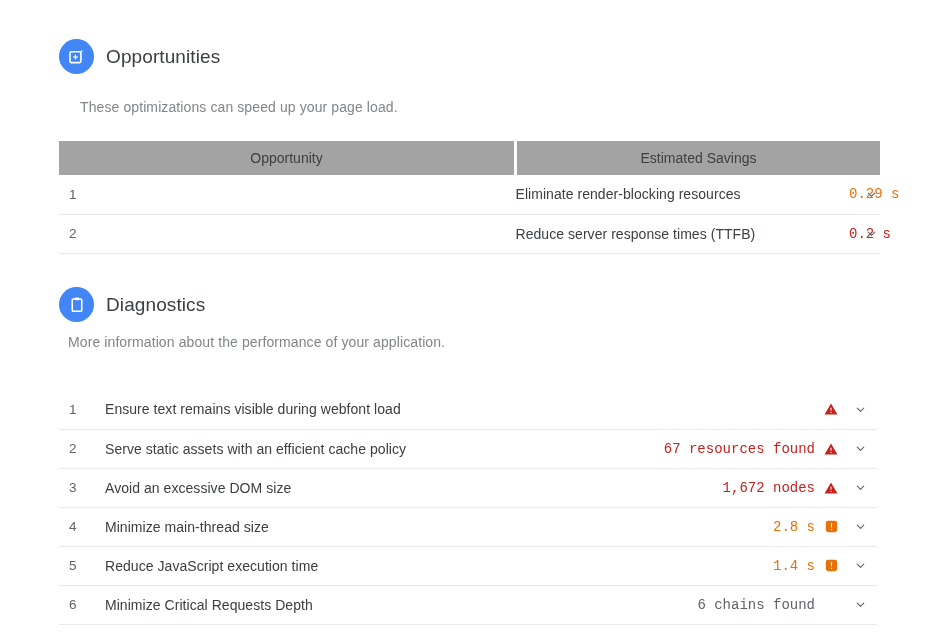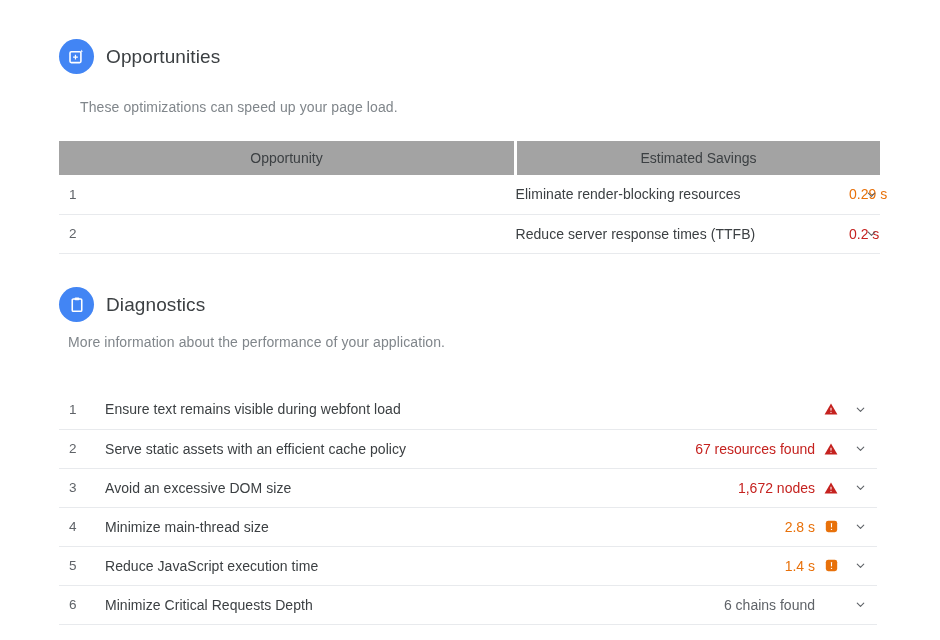--- a/index.html
+++ b/index.html
@@ -88,20 +88,21 @@
   }
   td.c-title {
     text-align: left;
     letter-spacing: .05px;
   }
   td.c-right {
     width: 300px;
     text-align: right;
     padding-right: 0;
     white-space: nowrap;
+    font-family: Liberation Mono, monospace;
   }
   .right-wrap {
     display: flex;
     align-items: center;
     justify-content: flex-end;
     gap: 9px;
     padding-right: 8px;
   }
   .bar {
     height: 5px;

